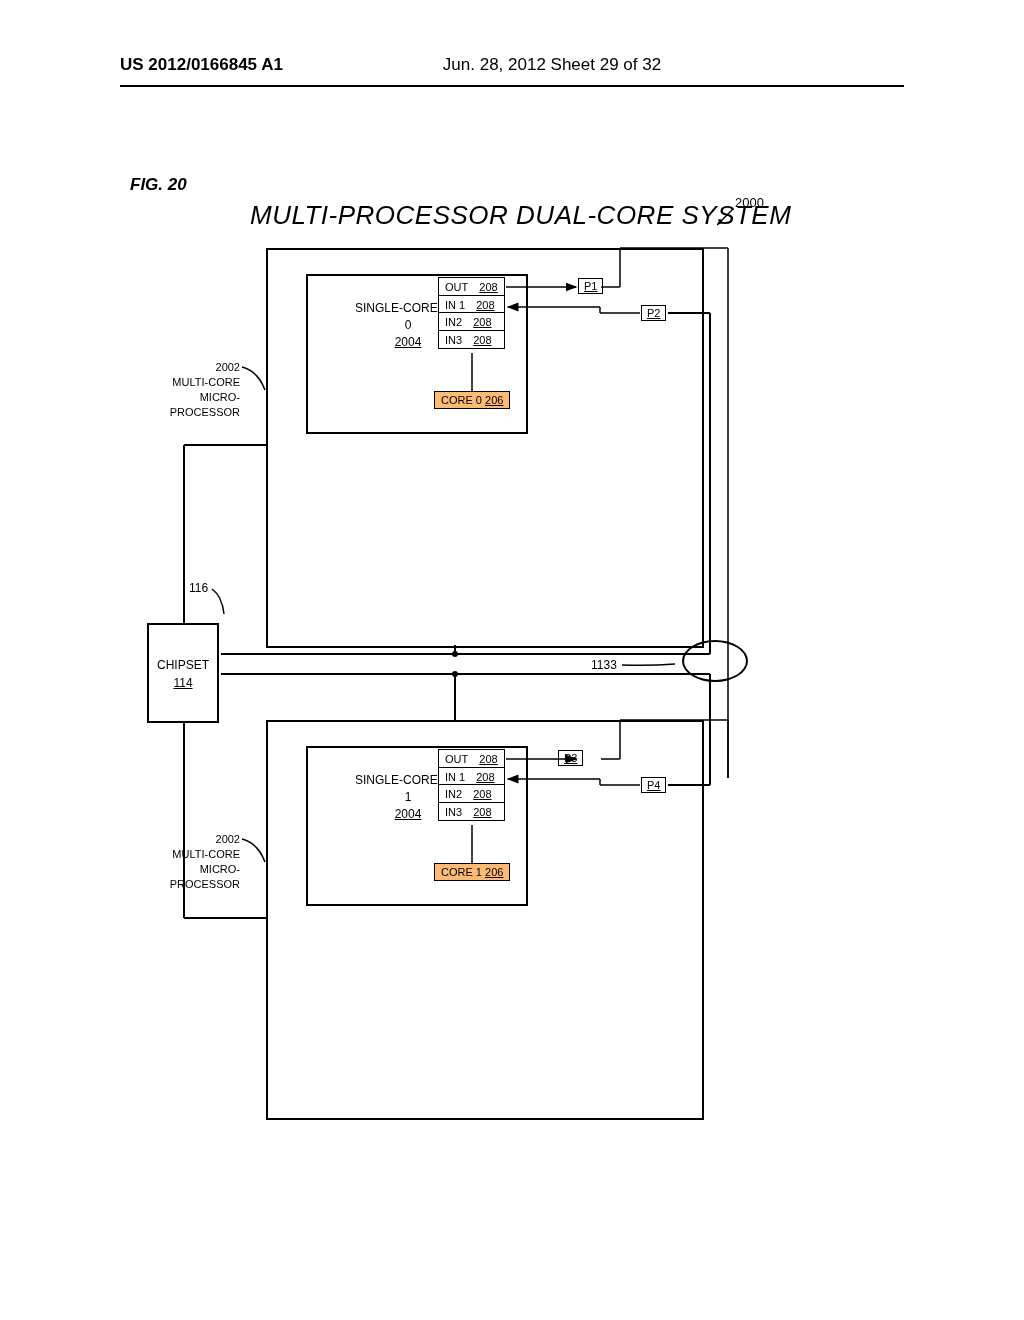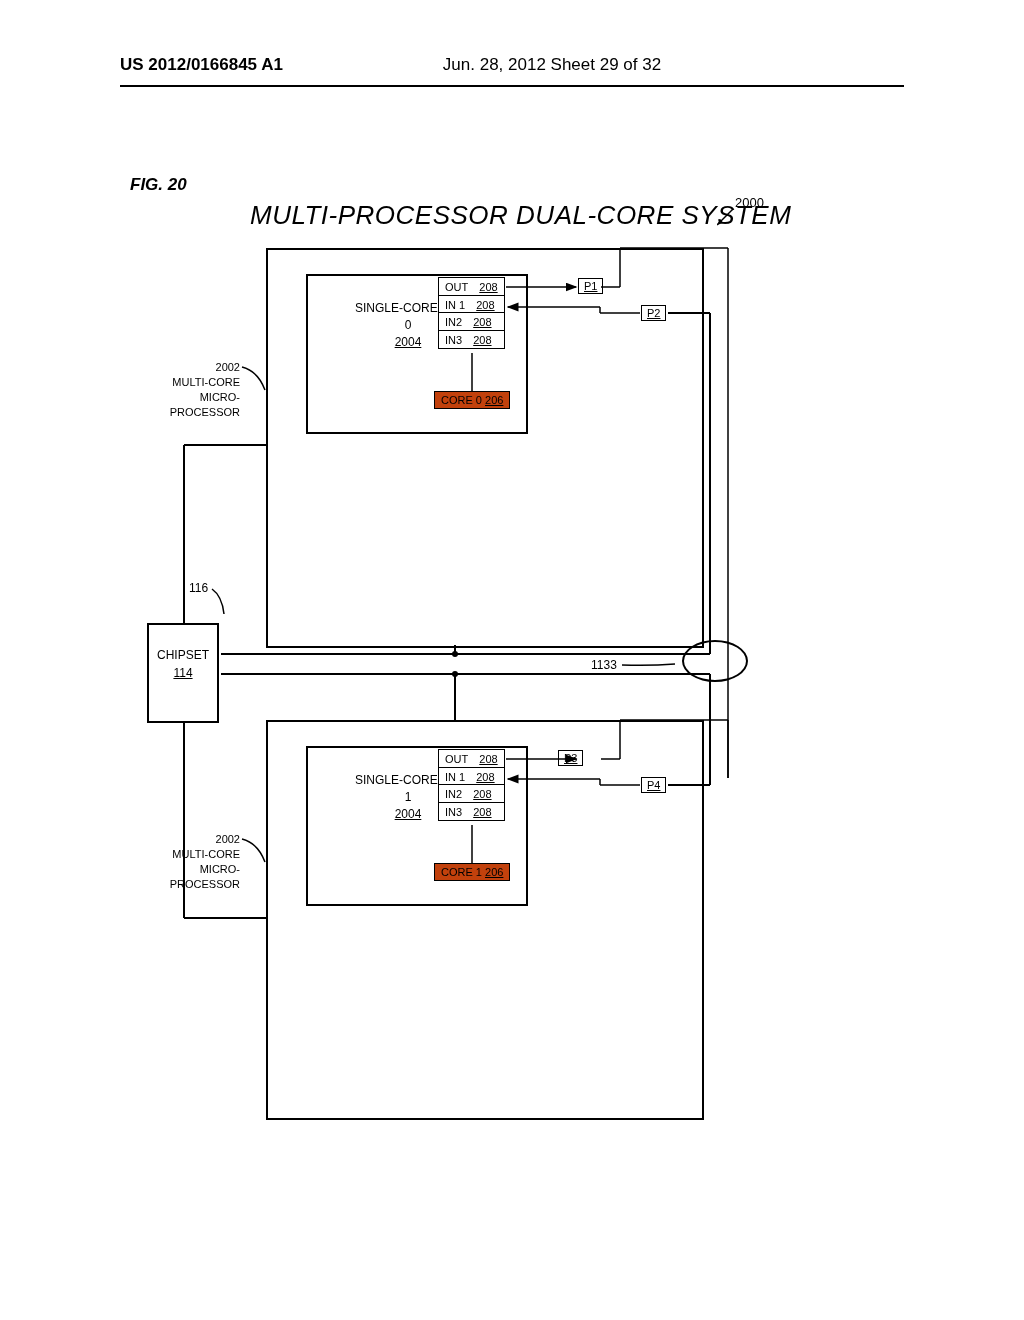--- a/index.html
+++ b/index.html
@@ -89,21 +89,21 @@
     background: #fff;
     text-align: left;
   }
   .io-row .uline { text-decoration: underline; margin-left: 8px; }
 
   .core-box {
     position: absolute;
     border: 1.5px solid #000;
     font-size: 11px;
     padding: 2px 6px;
-    background: #c2410c;
+    background: #fdba74;
   }
   .core-box .uline { text-decoration: underline; }
 
   .pin {
     position: absolute;
     border: 1.5px solid #000;
     font-size: 11px;
     padding: 1px 5px;
     background: #fff;
     text-decoration: underline;
@@ -113,21 +113,21 @@
   .chipset {
     position: absolute;
     left: 147px;
     top: 623px;
     width: 72px;
     height: 100px;
     border: 2.5px solid #000;
     text-align: center;
     font-size: 12px;
     box-sizing: border-box;
-    padding-top: 21px;
+    padding-top: 31px;
     line-height: 1.5;
     background: #fff;
     z-index:5;
   }
   .chipset .uline { text-decoration: underline; }
 
   .side-label {
     position: absolute;
     font-size: 11px;
     text-align: right;

